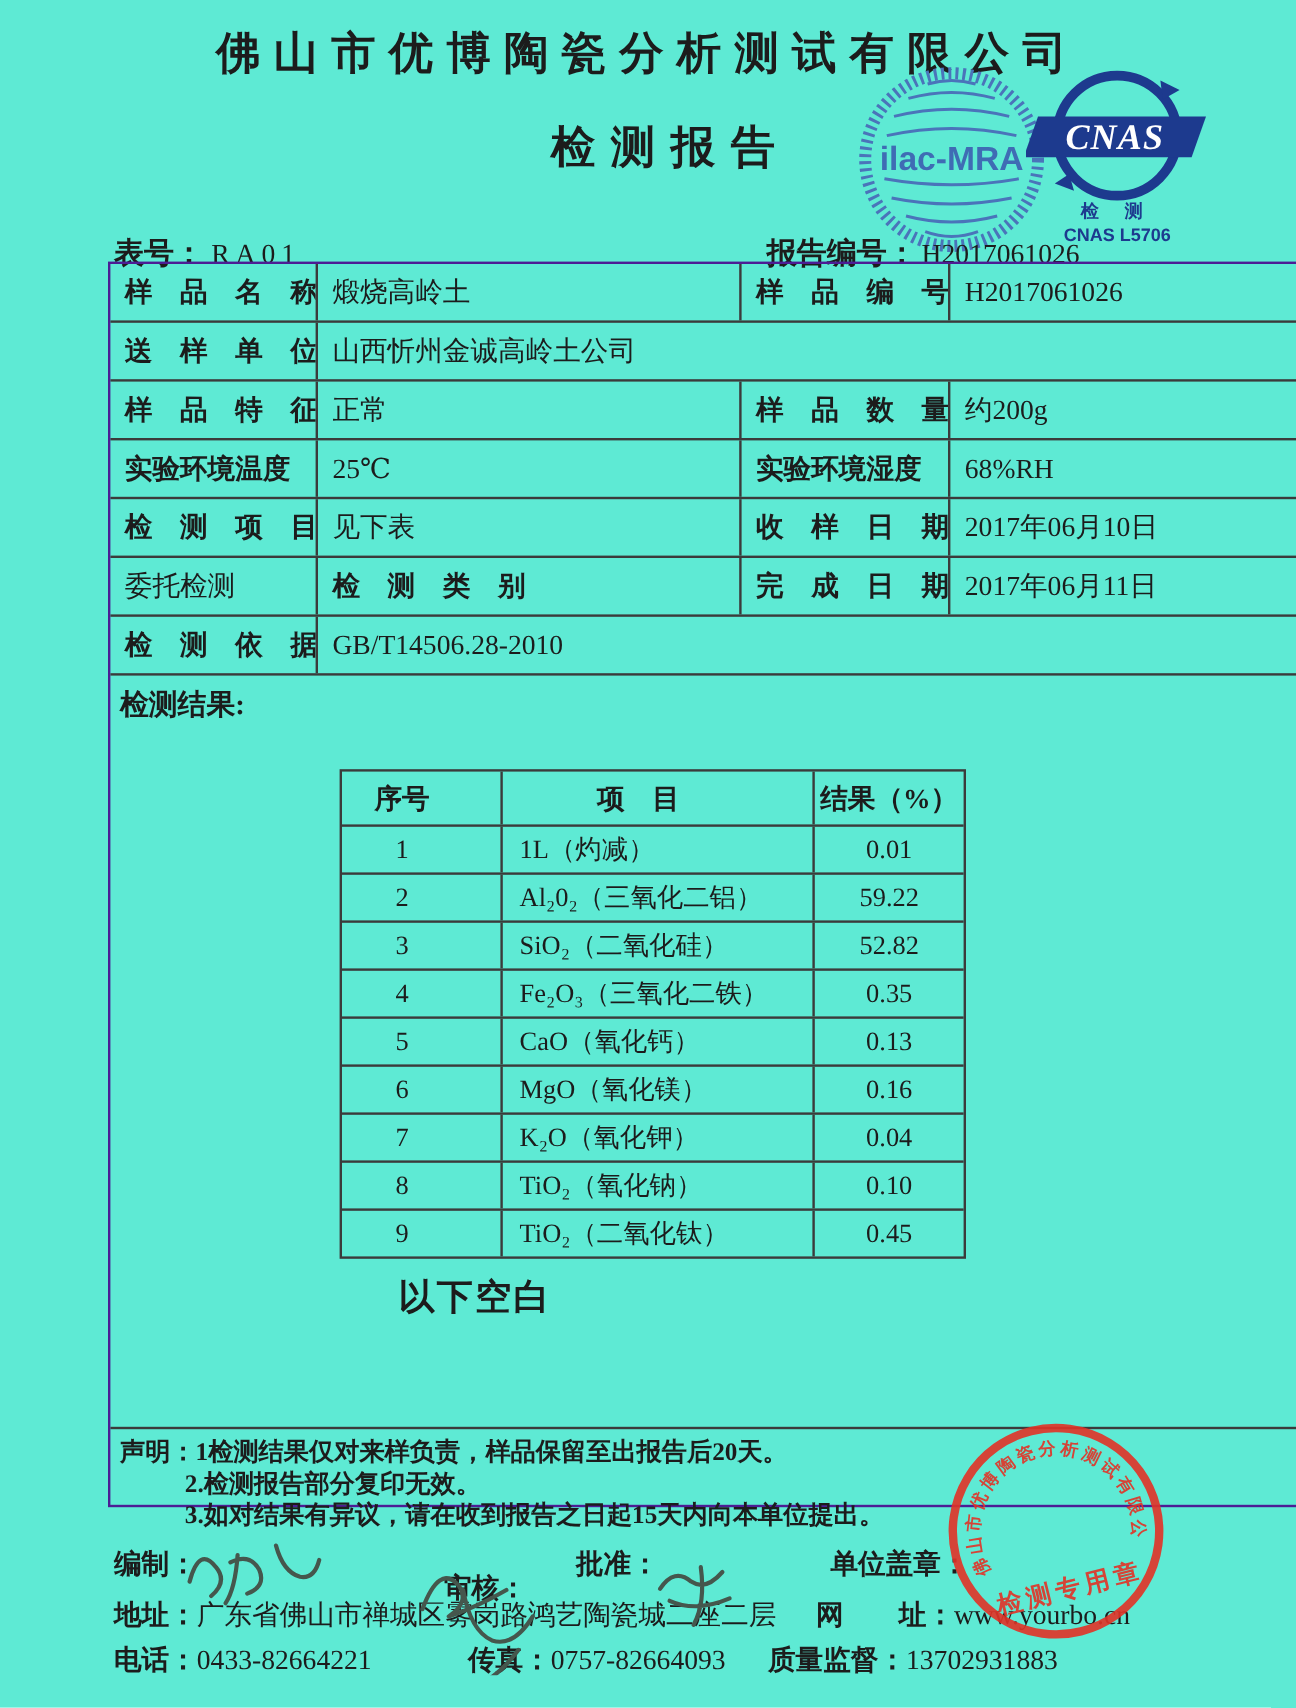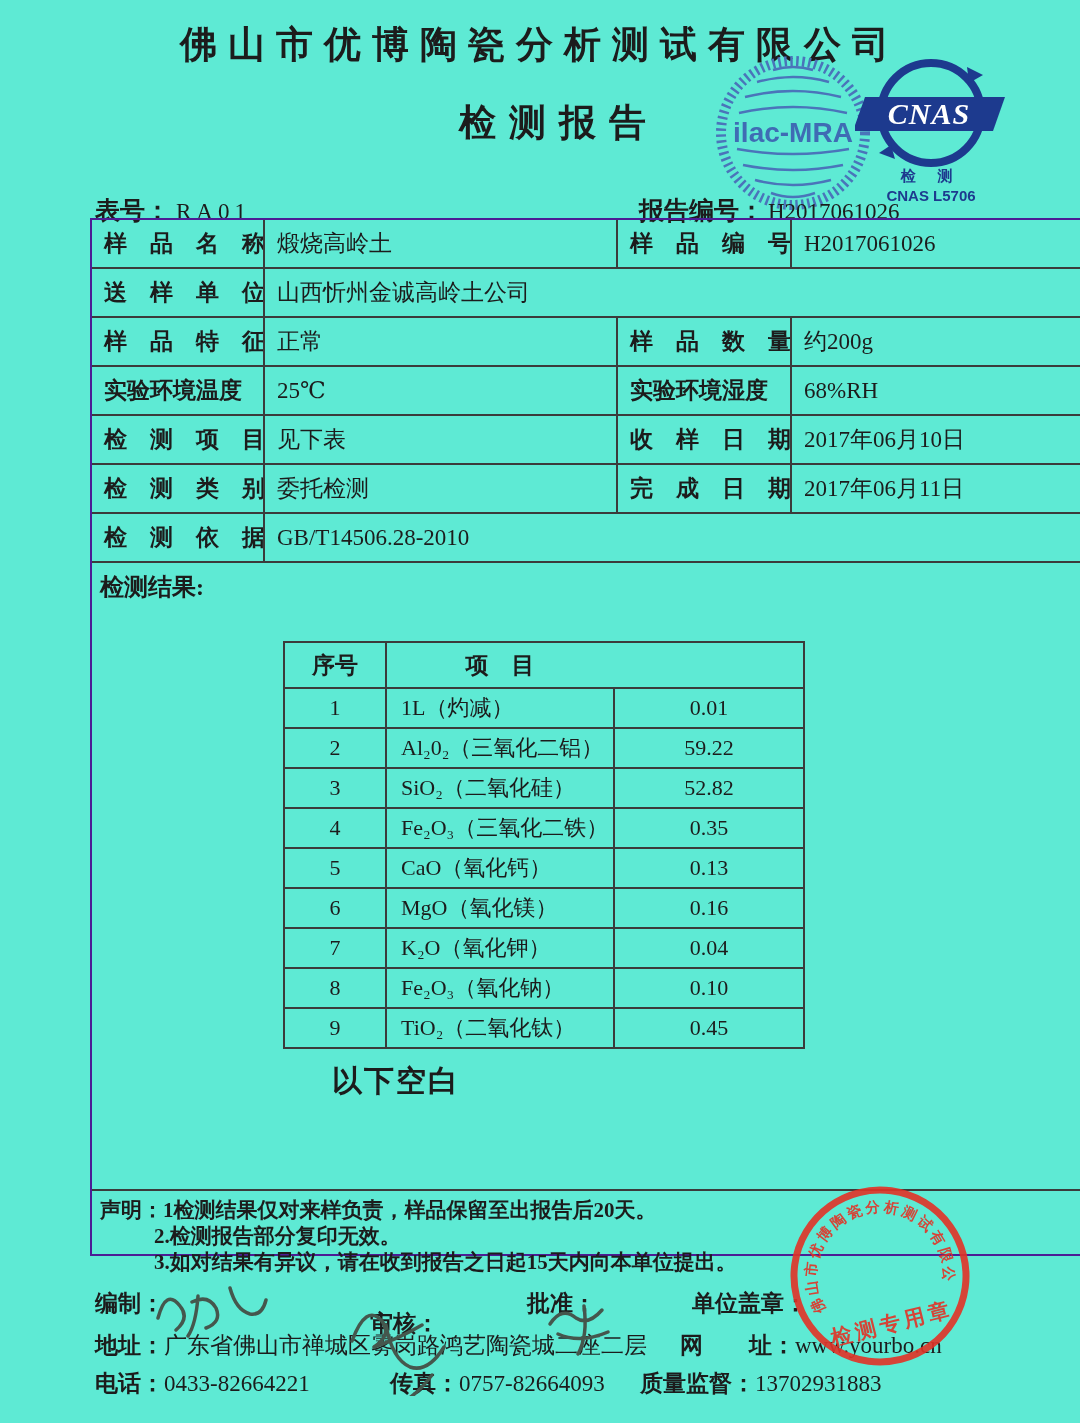--- a/index.html
+++ b/index.html
@@ -34,21 +34,21 @@
   .cell + .cell { border-left:2px solid #3b3b3b; }
   .lbl { font-weight:bold; font-size:23px; }
   .val { font-size:23px; }
 
   .results-section { position:relative; height:606px; }
   .section-label { position:absolute; top:8px; left:8px; font-size:24px; font-weight:bold; }
   .rtable {
     position:absolute; top:78px; left:191px; width:522px;
     border:2px solid #3b3b3b; box-sizing:border-box; background:transparent;
   }
-  .rt-row { display:grid; grid-template-columns:100px 228px 1fr; height:40px; border-top:2px solid #3b3b3b; box-sizing:border-box; }
+  .rt-row { display:grid; grid-template-columns:100px 228px 1fr; height:40px; border-top:2px solid #3b3b3b; box-sizing:border-box;gap:32px; }
   .rt-row.head { height:44px; border-top:none; }
   .rt-cell { display:flex; align-items:center; justify-content:center; font-size:22px; box-sizing:border-box; white-space:nowrap; }
   .rt-cell + .rt-cell { border-left:2px solid #3b3b3b; }
   .rt-cell.item { justify-content:flex-start; padding-left:14px; }
   .rt-row.head .rt-cell { font-weight:bold; font-size:23px; }
   .below-blank { position:absolute; top:498px; left:240px; font-size:30px; font-weight:bold; letter-spacing:2px; }
 
   .statement { border-top:2px solid #3b3b3b; height:85px; box-sizing:border-box; padding-top:6px; font-size:21px; font-weight:bold;margin-top:20px; }
   .statement .line { height:26px; line-height:26px; white-space:nowrap; }
   .statement .l1 { margin-left:8px; }
@@ -130,38 +130,39 @@
     </div>
 
     <div class="info-row" data-name="info-row-test-items">
       <div class="cell lbl" data-name="info-label">检　测　项　目</div>
       <div class="cell val" data-name="info-value">见下表</div>
       <div class="cell lbl" data-name="info-label">收　样　日　期</div>
       <div class="cell val" data-name="info-value">2017年06月10日</div>
     </div>
 
     <div class="info-row" data-name="info-row-test-type">
+      <div class="cell val" data-name="info-value">委托检测</div>
       <div class="cell lbl" data-name="info-label">检　测　类　别</div>
-      <div class="cell val" data-name="info-value">委托检测</div>
       <div class="cell lbl" data-name="info-label">完　成　日　期</div>
       <div class="cell val" data-name="info-value">2017年06月11日</div>
     </div>
 
     <div class="info-row span" data-name="info-row-test-basis">
       <div class="cell lbl" data-name="info-label">检　测　依　据</div>
       <div class="cell val" data-name="info-value">GB/T14506.28-2010</div>
     </div>
 
     <div class="results-section" data-name="results-section">
       <div class="section-label" data-name="results-section-label">检测结果:</div>
 
       <div class="rtable" data-name="results-table">
         <div class="rt-row head" data-name="results-header-row">
           <div class="rt-cell" data-name="results-header-seq">序号</div>
           <div class="rt-cell" data-name="results-header-item">项　目</div>
+          <div class="rt-cell" data-name="results-header-result">结果（%）</div>
         </div>
         <div class="rt-row" data-name="result-row">
           <div class="rt-cell" data-name="seq-cell">1</div>
           <div class="rt-cell item" data-name="item-cell">1L（灼减）</div>
           <div class="rt-cell" data-name="value-cell">0.01</div>
         </div>
         <div class="rt-row" data-name="result-row">
           <div class="rt-cell" data-name="seq-cell">2</div>
           <div class="rt-cell item" data-name="item-cell">Al₂0₂（三氧化二铝）</div>
           <div class="rt-cell" data-name="value-cell">59.22</div>
@@ -186,21 +187,21 @@
           <div class="rt-cell item" data-name="item-cell">MgO（氧化镁）</div>
           <div class="rt-cell" data-name="value-cell">0.16</div>
         </div>
         <div class="rt-row" data-name="result-row">
           <div class="rt-cell" data-name="seq-cell">7</div>
           <div class="rt-cell item" data-name="item-cell">K₂O（氧化钾）</div>
           <div class="rt-cell" data-name="value-cell">0.04</div>
         </div>
         <div class="rt-row" data-name="result-row">
           <div class="rt-cell" data-name="seq-cell">8</div>
-          <div class="rt-cell item" data-name="item-cell">Fe₂O₃（氧化钠）</div>
+          <div class="rt-cell item" data-name="item-cell">TiO₂（氧化钠）</div>
           <div class="rt-cell" data-name="value-cell">0.10</div>
         </div>
         <div class="rt-row" data-name="result-row">
           <div class="rt-cell" data-name="seq-cell">9</div>
           <div class="rt-cell item" data-name="item-cell">TiO₂（二氧化钛）</div>
           <div class="rt-cell" data-name="value-cell">0.45</div>
         </div>
       </div>
 
       <div class="below-blank" data-name="below-blank-note">以下空白</div>
@@ -209,21 +210,21 @@
     <div class="statement" data-name="statement-section">
       <div class="line l1" data-name="statement-line-1">声明：1检测结果仅对来样负责，样品保留至出报告后20天。</div>
       <div class="line l2" data-name="statement-line-2">2.检测报告部分复印无效。</div>
       <div class="line l3" data-name="statement-line-3">3.如对结果有异议，请在收到报告之日起15天内向本单位提出。</div>
     </div>
   </div>
 
   <div class="footer" data-name="footer">
     <div class="fr" style="left:95px; top:1288px;" data-name="prepared-label">编制：</div>
     <div class="fr" style="left:370px; top:1308px;" data-name="reviewed-label">审核：</div>
-    <div class="fr" style="left:690px; top:1288px;margin-left:47px;" data-name="approved-label">批准：</div>
+    <div class="fr" style="left:690px; top:1288px;" data-name="approved-label">批准：</div>
     <div class="fr" style="left:1040px; top:1288px;" data-name="seal-label">单位盖章：</div>
 
     <div class="fr" style="left:95px; top:1330px;" data-name="address-row">
       <span data-name="address-label">地址：</span><span class="fval" data-name="address-value">广东省佛山市禅城区雾岗路鸿艺陶瓷城二座二层</span>
     </div>
     <div class="fr" style="left:680px; top:1330px;" data-name="website-row">
       <span data-name="website-label">网　　址：</span><span class="fval" data-name="website-value">www.yourbo.cn</span>
     </div>
 
     <div class="fr" style="left:95px; top:1368px;" data-name="phone-row">

